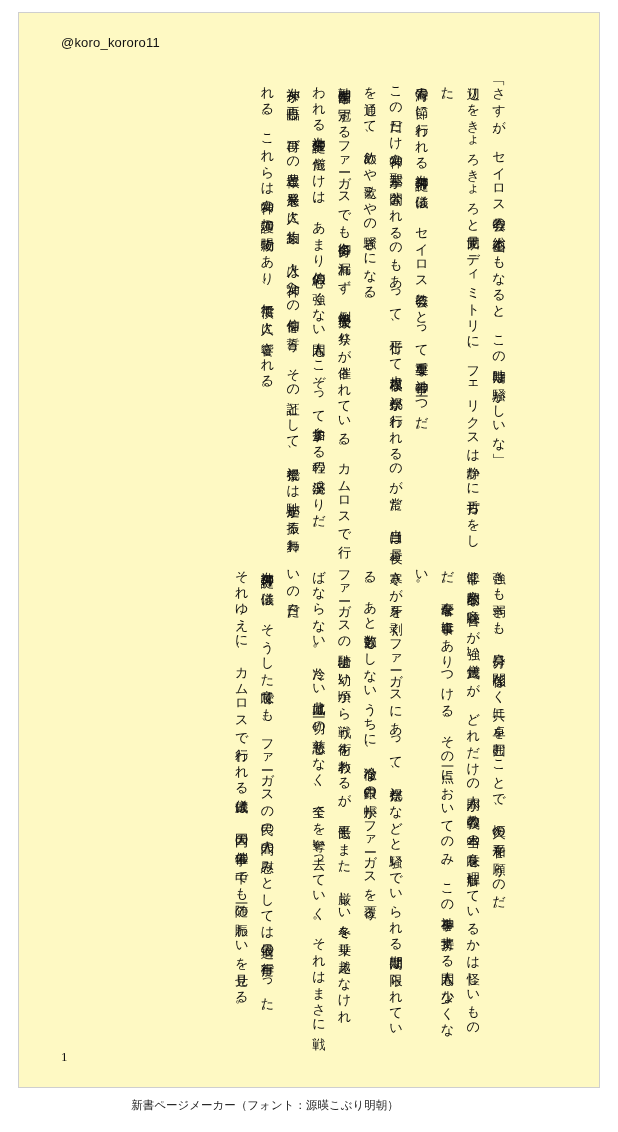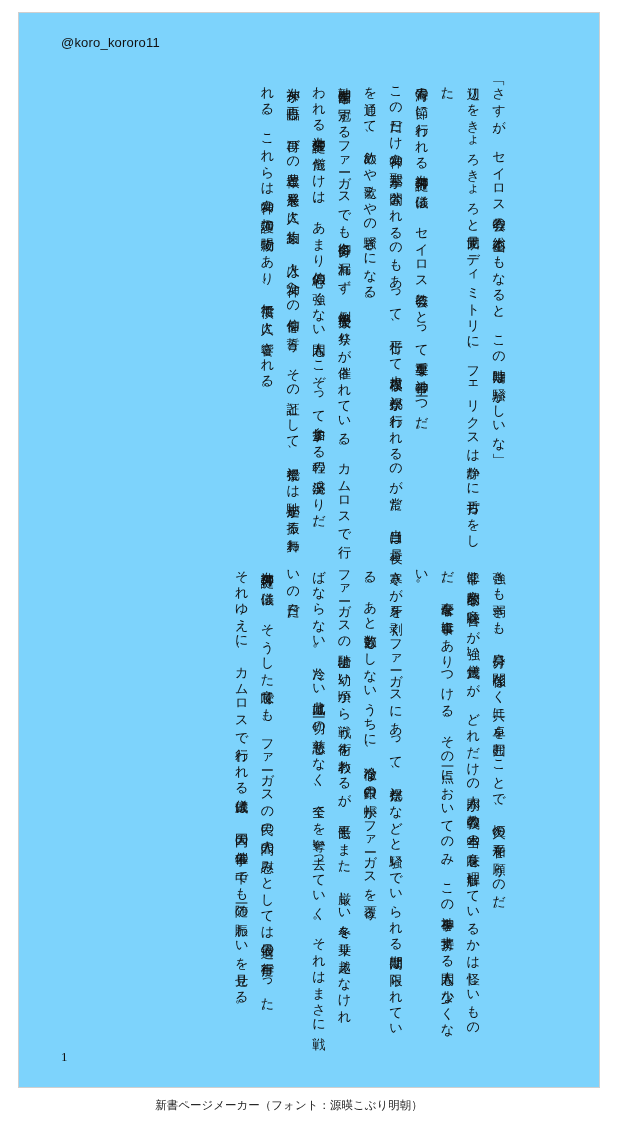--- a/index.html
+++ b/index.html
@@ -16,21 +16,21 @@
     overflow: hidden;
   }
   .page {
     position: absolute;
     left: 18px;
     top: 12px;
     width: 582px;
     height: 1076px;
     border: 1px solid #cfcfcf;
     box-sizing: border-box;
-    background: #7dd3fc;
+    background: #fef9c3;
   }
   .handle {
     position: absolute;
     left: 42px;
     top: 22px;
     font-size: 13px;
     letter-spacing: 0.2px;
     color: #111111;
     font-family: "Liberation Sans", sans-serif;
   }
@@ -73,21 +73,20 @@
   }
   .footer {
     position: absolute;
     left: 0;
     top: 1098px;
     width: 530px;
     text-align: center;
     font-size: 11.5px;
     color: #222222;
     font-family: "Liberation Sans", sans-serif;
-    padding-left: 24px;
   }
 </style>
 </head>
 <body>
 
 <div class="page">
 
   <div class="handle">@koro_kororo11</div>
 
   <div class="vcol-block" id="block-top">

